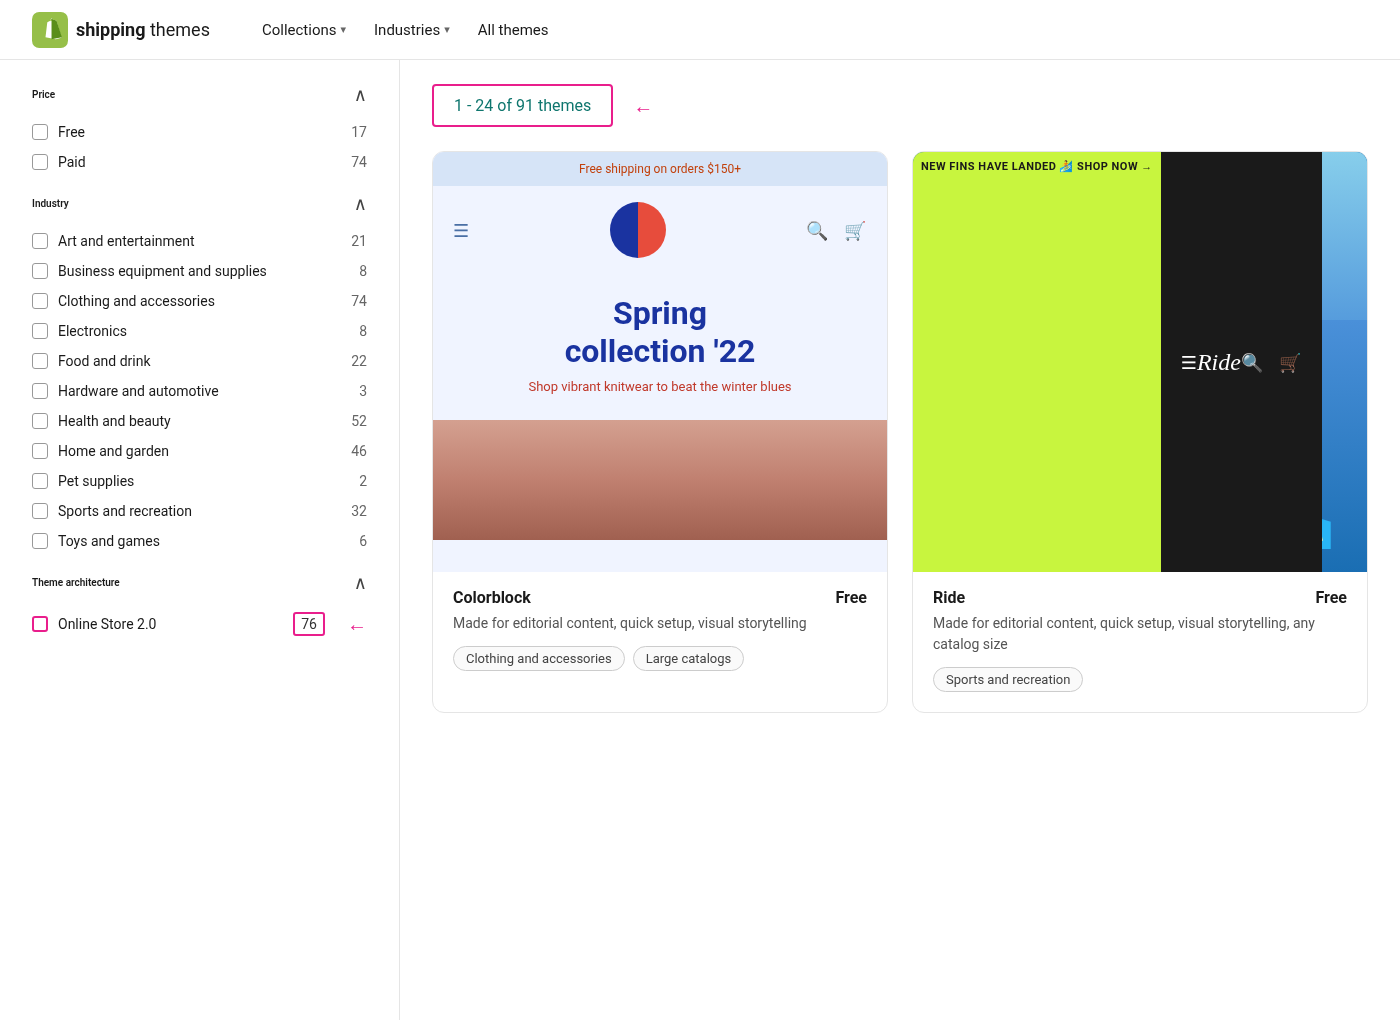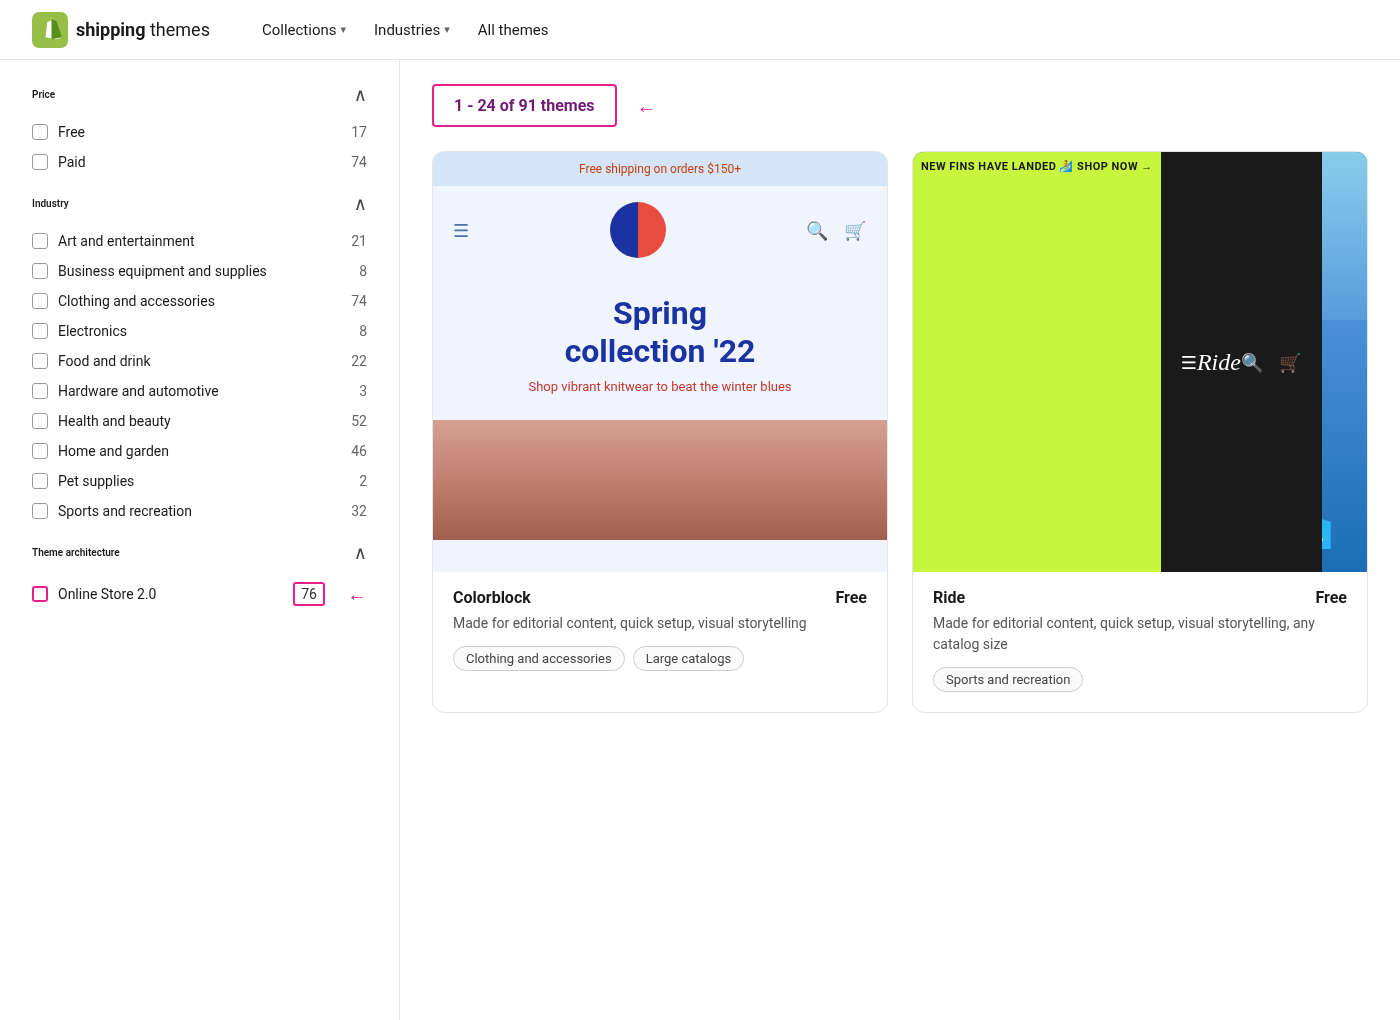--- a/index.html
+++ b/index.html
@@ -28,21 +28,21 @@
     .filter-items { padding-bottom: 8px; }
     .filter-item { display: flex; align-items: center; justify-content: space-between; padding: 7px 0; }
     .filter-item-left { display: flex; align-items: center; gap: 10px; }
     .filter-checkbox { width: 16px; height: 16px; border: 1.5px solid #999; border-radius: 3px; cursor: pointer; flex-shrink: 0; background: #fff; }
     .filter-label { font-size: 14px; color: #1a1a1a; }
     .filter-count { font-size: 14px; color: #666; }
 
     
     .main { flex: 1; padding: 24px 32px; }
     .results-header { display: flex; align-items: center; gap: 20px; margin-bottom: 24px; }
-    .results-count-box { border: 2px solid #e91e8c; padding: 10px 20px; border-radius: 4px; font-size: 16px; color: #701a75; font-weight: 700; }
+    .results-count-box { border: 2px solid #e91e8c; padding: 10px 20px; border-radius: 4px; font-size: 16px; color: #0f766e; font-weight: 400; }
     .arrow-right { font-size: 20px; color: #e91e8c; }
 
     
     .themes-grid { display: grid; grid-template-columns: repeat(2, 1fr); gap: 24px; }
     .theme-card { border: 1px solid #e5e5e5; border-radius: 12px; overflow: hidden; background: #fff; }
     .theme-preview { height: 420px; overflow: hidden; position: relative; }
 
     
     .colorblock-preview { background: #f0f4ff; display: flex; flex-direction: column; align-items: center; padding: 0; height: 100%; }
     .cb-banner { width: 100%; background: #d6e4f7; text-align: center; padding: 10px; font-size: 12px; color: #c2410c; }
@@ -210,20 +210,27 @@
           </div>
           <span class="filter-count">2</span>
         </div>
         <div class="filter-item">
           <div class="filter-item-left">
             <div class="filter-checkbox"></div>
             <span class="filter-label">Sports and recreation</span>
           </div>
           <span class="filter-count">32</span>
         </div>
+        <div class="filter-item">
+          <div class="filter-item-left">
+            <div class="filter-checkbox"></div>
+            <span class="filter-label">Toys and games</span>
+          </div>
+          <span class="filter-count">6</span>
+        </div>
       </div>
     </div>
 
     <div class="filter-section arch-section">
       <div class="filter-header">
         <span class="filter-title">Theme architecture</span>
         <span class="filter-toggle">∧</span>
       </div>
       <div class="filter-items">
         <div class="arch-item">

